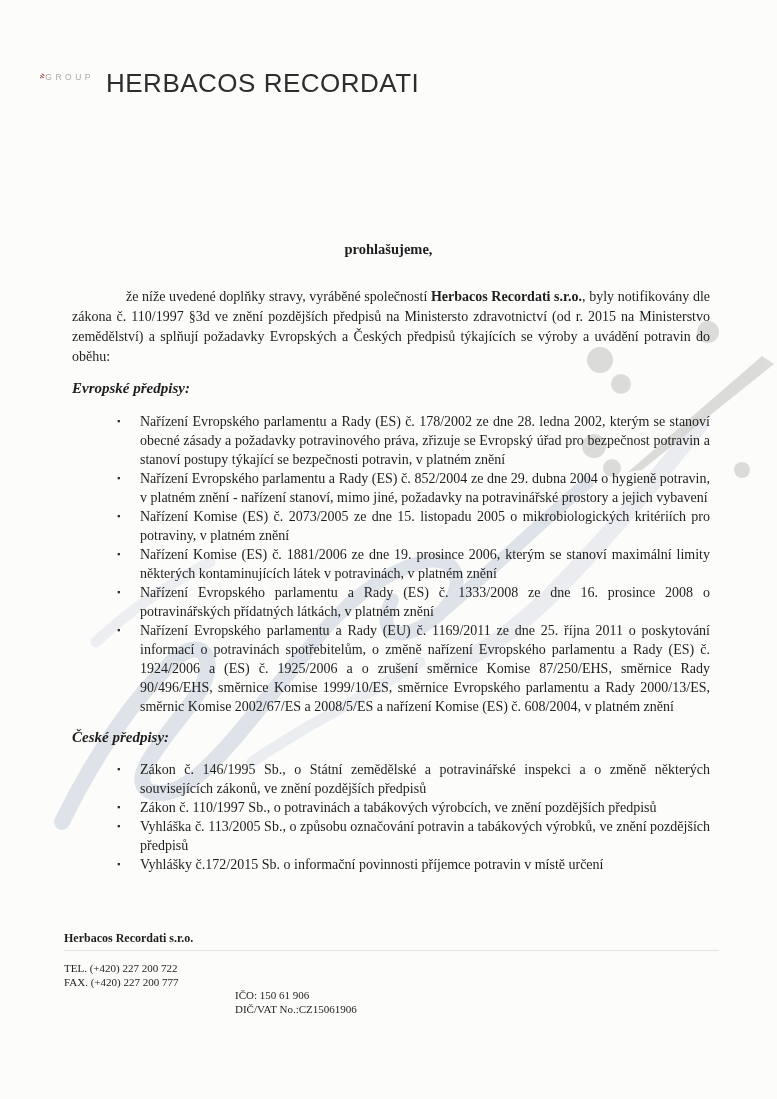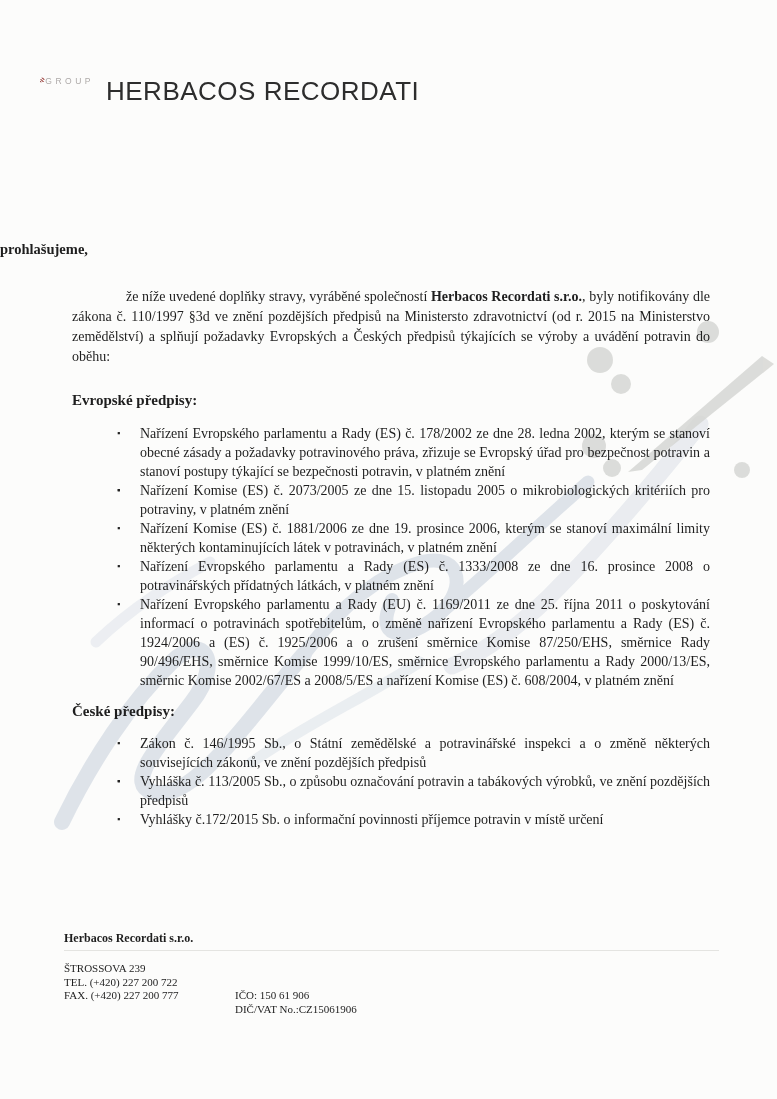--- a/index.html
+++ b/index.html
@@ -7,30 +7,30 @@
     position:relative;width:777px;height:1099px;background:#fcfcfb;
     overflow:hidden;font-family:"Liberation Serif",serif;color:#1e1e1e;
   }
   .watermark{position:absolute;left:0;top:0;z-index:0;pointer-events:none;}
   .layer{position:absolute;inset:0;z-index:1;}
 
   
   .logo{position:absolute;left:40px;top:52px;display:flex;gap:12px;}
   .logo-mark-wrap{width:54px;display:flex;flex-direction:row;align-items:center;}
   .logo-group{font-family:"Liberation Sans",sans-serif;font-size:8.5px;letter-spacing:3.5px;color:#ada9a8;margin-top:2px;}
-  .logo-wordmark{font-family:"Liberation Sans",sans-serif;font-size:26px;color:#2d2d2d;letter-spacing:0.5px;margin-top:24px;white-space:nowrap;}
+  .logo-wordmark{font-family:"Liberation Sans",sans-serif;font-size:26px;color:#2d2d2d;letter-spacing:0.5px;margin-top:16px;white-space:nowrap;}
 
   
   .title{position:absolute;left:0;right:0;top:188px;text-align:center;font-size:24px;font-weight:bold;letter-spacing:0.3px;}
-  .subtitle{position:absolute;left:0;right:0;top:241px;font-size:14.5px;font-weight:bold;}
+  .subtitle{position:absolute;left:0;right:0;top:241px;text-align:center;font-size:14.5px;font-weight:bold;}
 
   
   .body{position:absolute;left:72px;right:67px;top:287px;font-size:14px;line-height:20px;}
   .intro{text-align:justify;text-indent:54px;margin:0;}
-  .sec-h{font-size:15px;font-weight:bold;margin:24px 0 0 0;line-height:19px;}
+  .sec-h{font-size:15px;font-weight:bold;margin:12px 0 0 0;line-height:19px;font-style:italic;}
   .sec-h.cz{margin-top:12px;}
   ul.reg-list{list-style:none;margin:14px 0 0 0;padding:0 0 0 43px;}
   ul.reg-list.cz{margin-top:13px;}
   ul.reg-list li{position:relative;padding-left:25px;text-align:justify;line-height:19px;margin:0;}
   .blt{position:absolute;left:2px;top:5px;font-size:9px;line-height:1;color:#222;}
 
   
   .footer{position:absolute;left:64px;right:58px;top:931px;}
   .footer-company{font-size:12px;font-weight:bold;}
   .footer-rule{height:1px;background:#e4e4e1;margin-top:4px;}
@@ -87,21 +87,21 @@
       <p class="intro"><span>že níže uvedené doplňky stravy, vyráběné společností </span><b>Herbacos Recordati s.r.o.</b><span>, byly notifikovány dle zákona č. 110/1997 §3d ve znění pozdějších předpisů na Ministersto zdravotnictví (od r. 2015 na Ministerstvo zemědělství) a splňují požadavky Evropských a Českých předpisů týkajících se výroby a uvádění potravin do oběhu:</span></p>
 
       <h3 class="sec-h">Evropské předpisy:</h3>
 
       <ul class="reg-list">
         <li>
           <span class="blt">▪</span>
           <span>Nařízení Evropského parlamentu a Rady (ES) č. 178/2002 ze dne 28. ledna 2002, kterým se stanoví obecné zásady a požadavky potravinového práva, zřizuje se Evropský úřad pro bezpečnost potravin a stanoví postupy týkající se bezpečnosti potravin, v platném znění</span></li>
         <li>
           <span class="blt">▪</span>
-          </li>
+          <span>Nařízení Evropského parlamentu a Rady (ES) č. 852/2004 ze dne 29. dubna 2004 o hygieně potravin, v platném znění - nařízení stanoví, mimo jiné, požadavky na potravinářské prostory a jejich vybavení</span></li>
         <li>
           <span class="blt">▪</span>
           <span>Nařízení Komise (ES) č. 2073/2005 ze dne 15. listopadu 2005 o mikrobiologických kritériích pro potraviny, v platném znění</span></li>
         <li>
           <span class="blt">▪</span>
           <span>Nařízení Komise (ES) č. 1881/2006 ze dne 19. prosince 2006, kterým se stanoví maximální limity některých kontaminujících látek v potravinách, v platném znění</span></li>
         <li>
           <span class="blt">▪</span>
           <span>Nařízení Evropského parlamentu a Rady (ES) č. 1333/2008 ze dne 16. prosince 2008 o potravinářských přídatných látkách, v platném znění</span></li>
         <li>
@@ -110,37 +110,36 @@
       </ul>
 
       <h3 class="sec-h cz">České předpisy:</h3>
 
       <ul class="reg-list cz">
         <li>
           <span class="blt">▪</span>
           <span>Zákon č. 146/1995 Sb., o Státní zemědělské a potravinářské inspekci a o změně některých souvisejících zákonů, ve znění pozdějších předpisů</span></li>
         <li>
           <span class="blt">▪</span>
-          </li>
+          <span>Zákon č. 110/1997 Sb., o potravinách a tabákových výrobcích, ve znění pozdějších předpisů</span></li>
         <li>
           <span class="blt">▪</span>
           <span>Vyhláška č. 113/2005 Sb., o způsobu označování potravin a tabákových výrobků, ve znění pozdějších předpisů</span></li>
         <li>
           <span class="blt">▪</span>
           <span>Vyhlášky č.172/2015 Sb. o informační povinnosti příjemce potravin v místě určení</span></li>
       </ul>
     </div>
 
     <div class="footer">
       <div class="footer-company">Herbacos Recordati s.r.o.</div>
       <div class="footer-rule"></div>
 
       <div class="footer-grid">
         <div class="col-left">
-          <div>ŠTROSSOVA 239</div>
           <div>TEL. (+420) 227 200 722</div>
           <div>FAX. (+420) 227 200 777</div>
         </div>
         <div class="col-mid">
           <div>IČO: 150 61 906</div>
           <div>DIČ/VAT No.:CZ15061906</div>
         </div>
       </div>
     </div>
 

